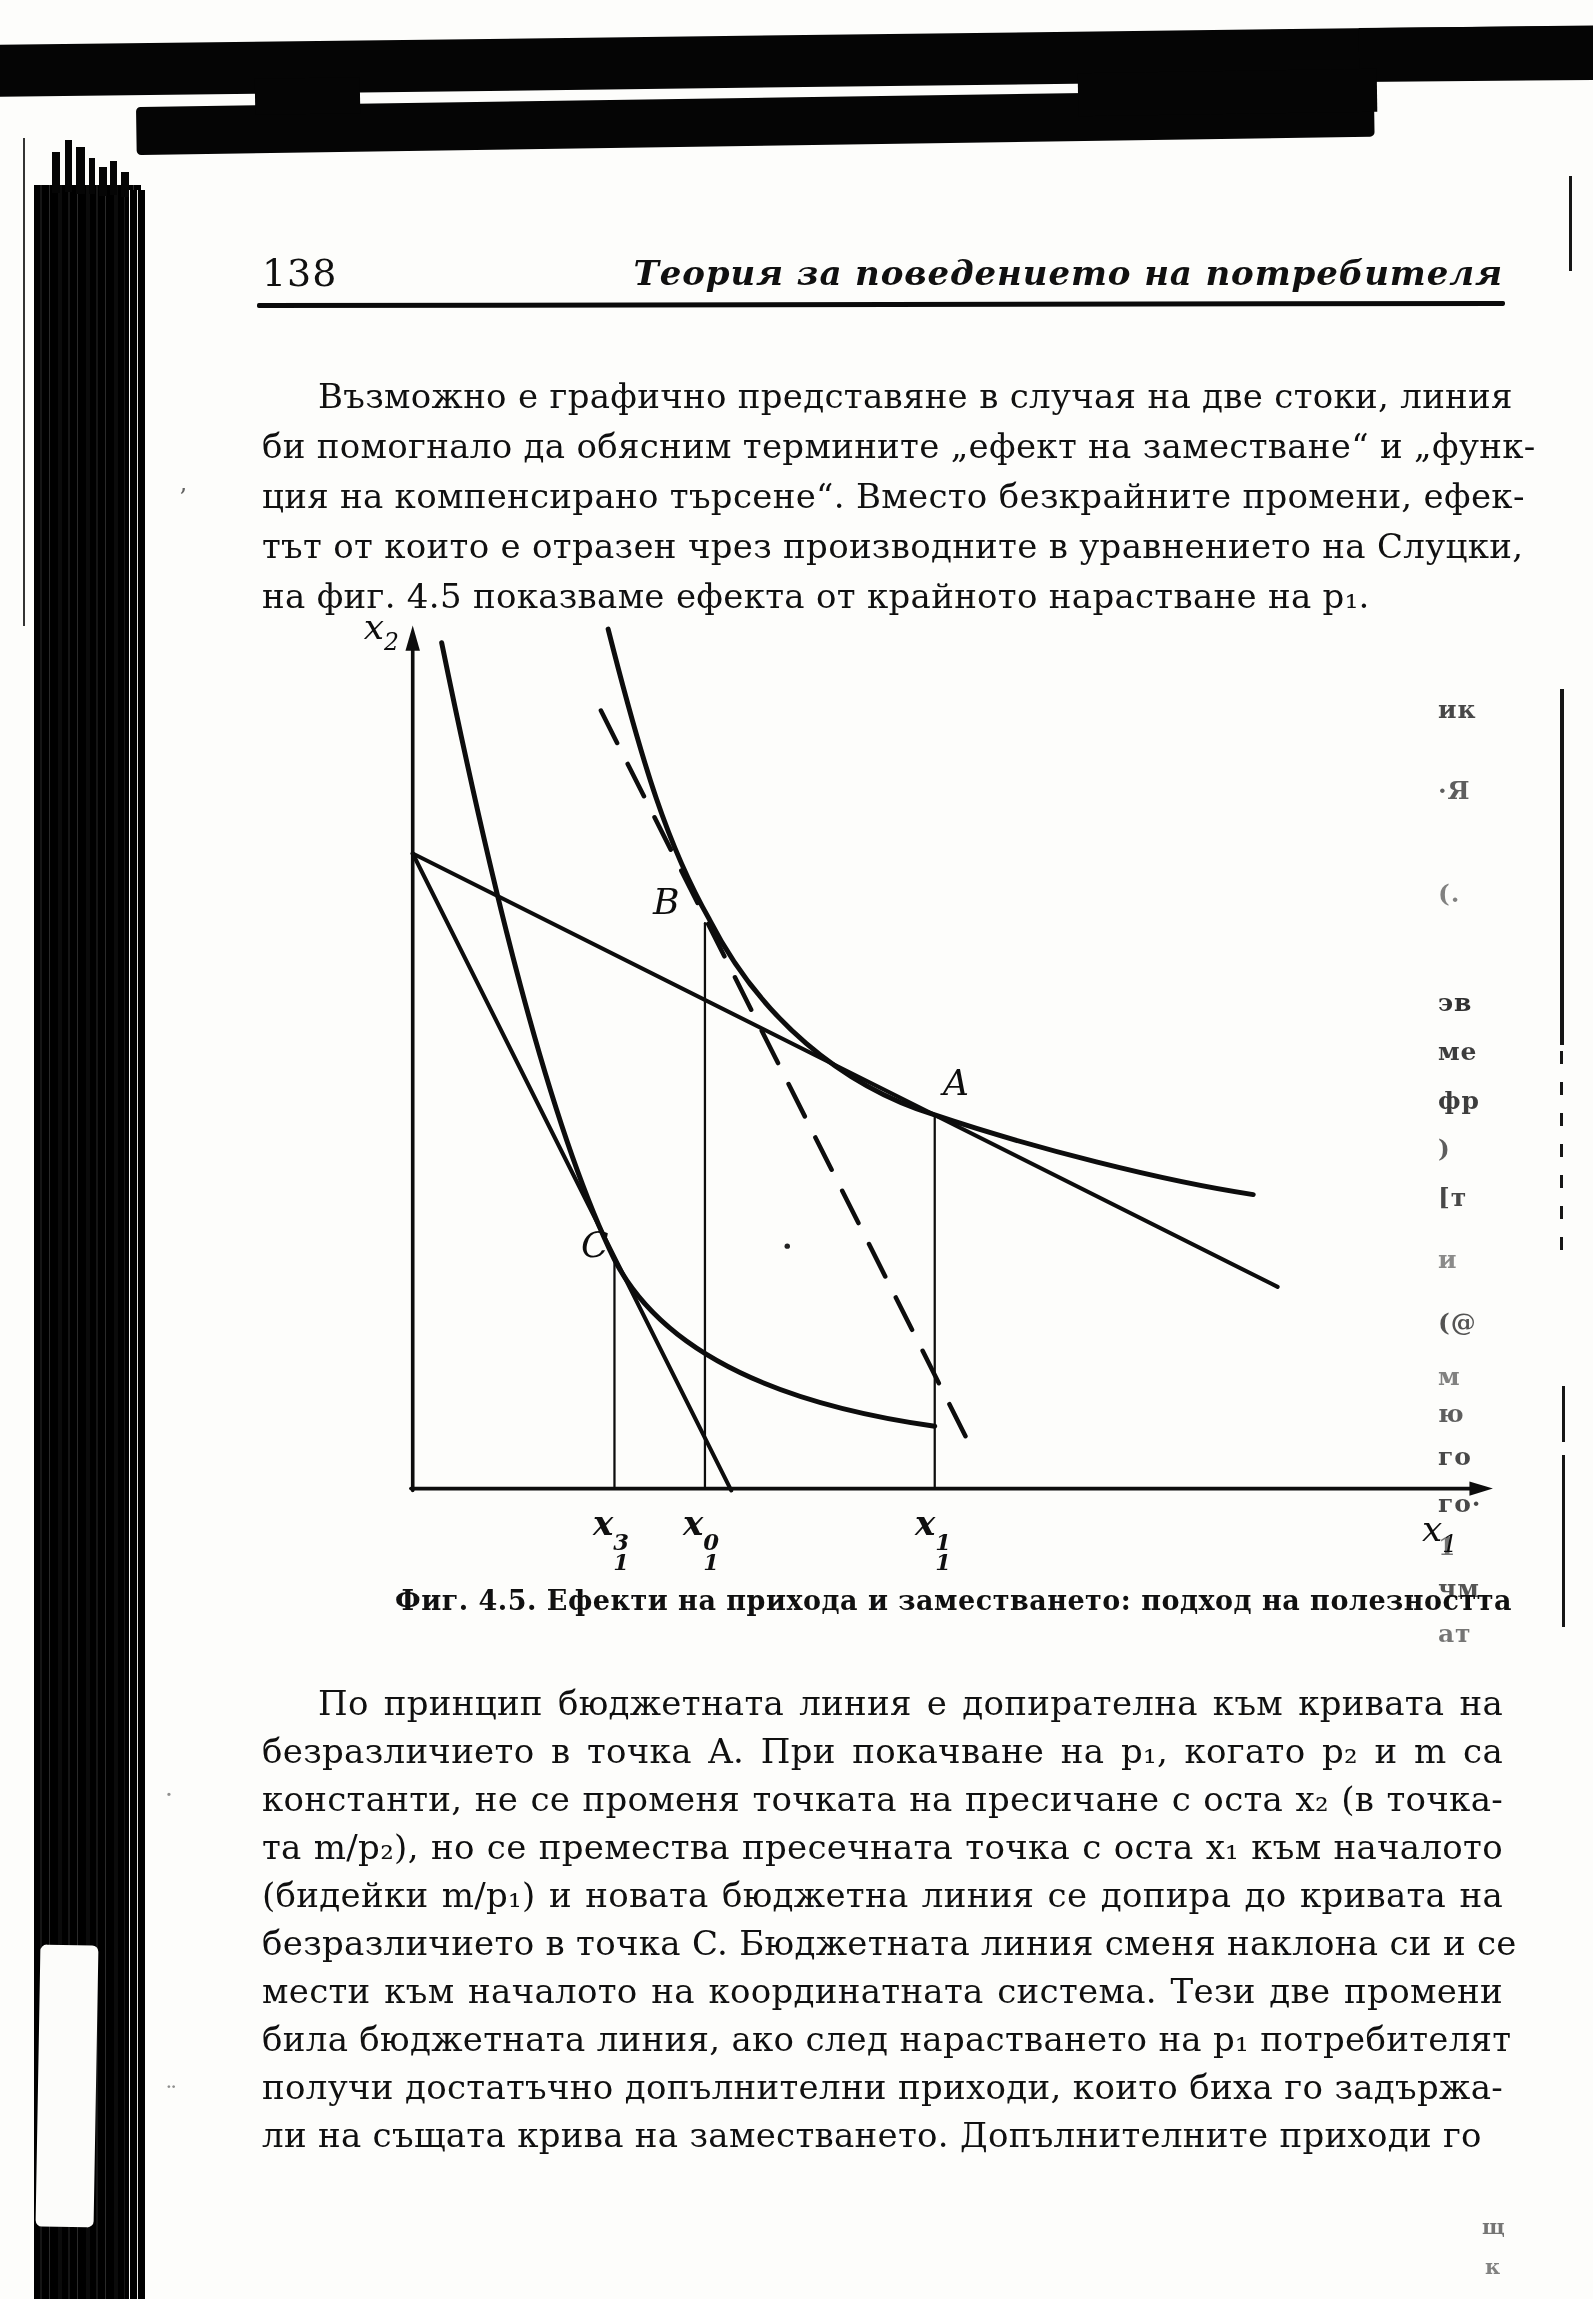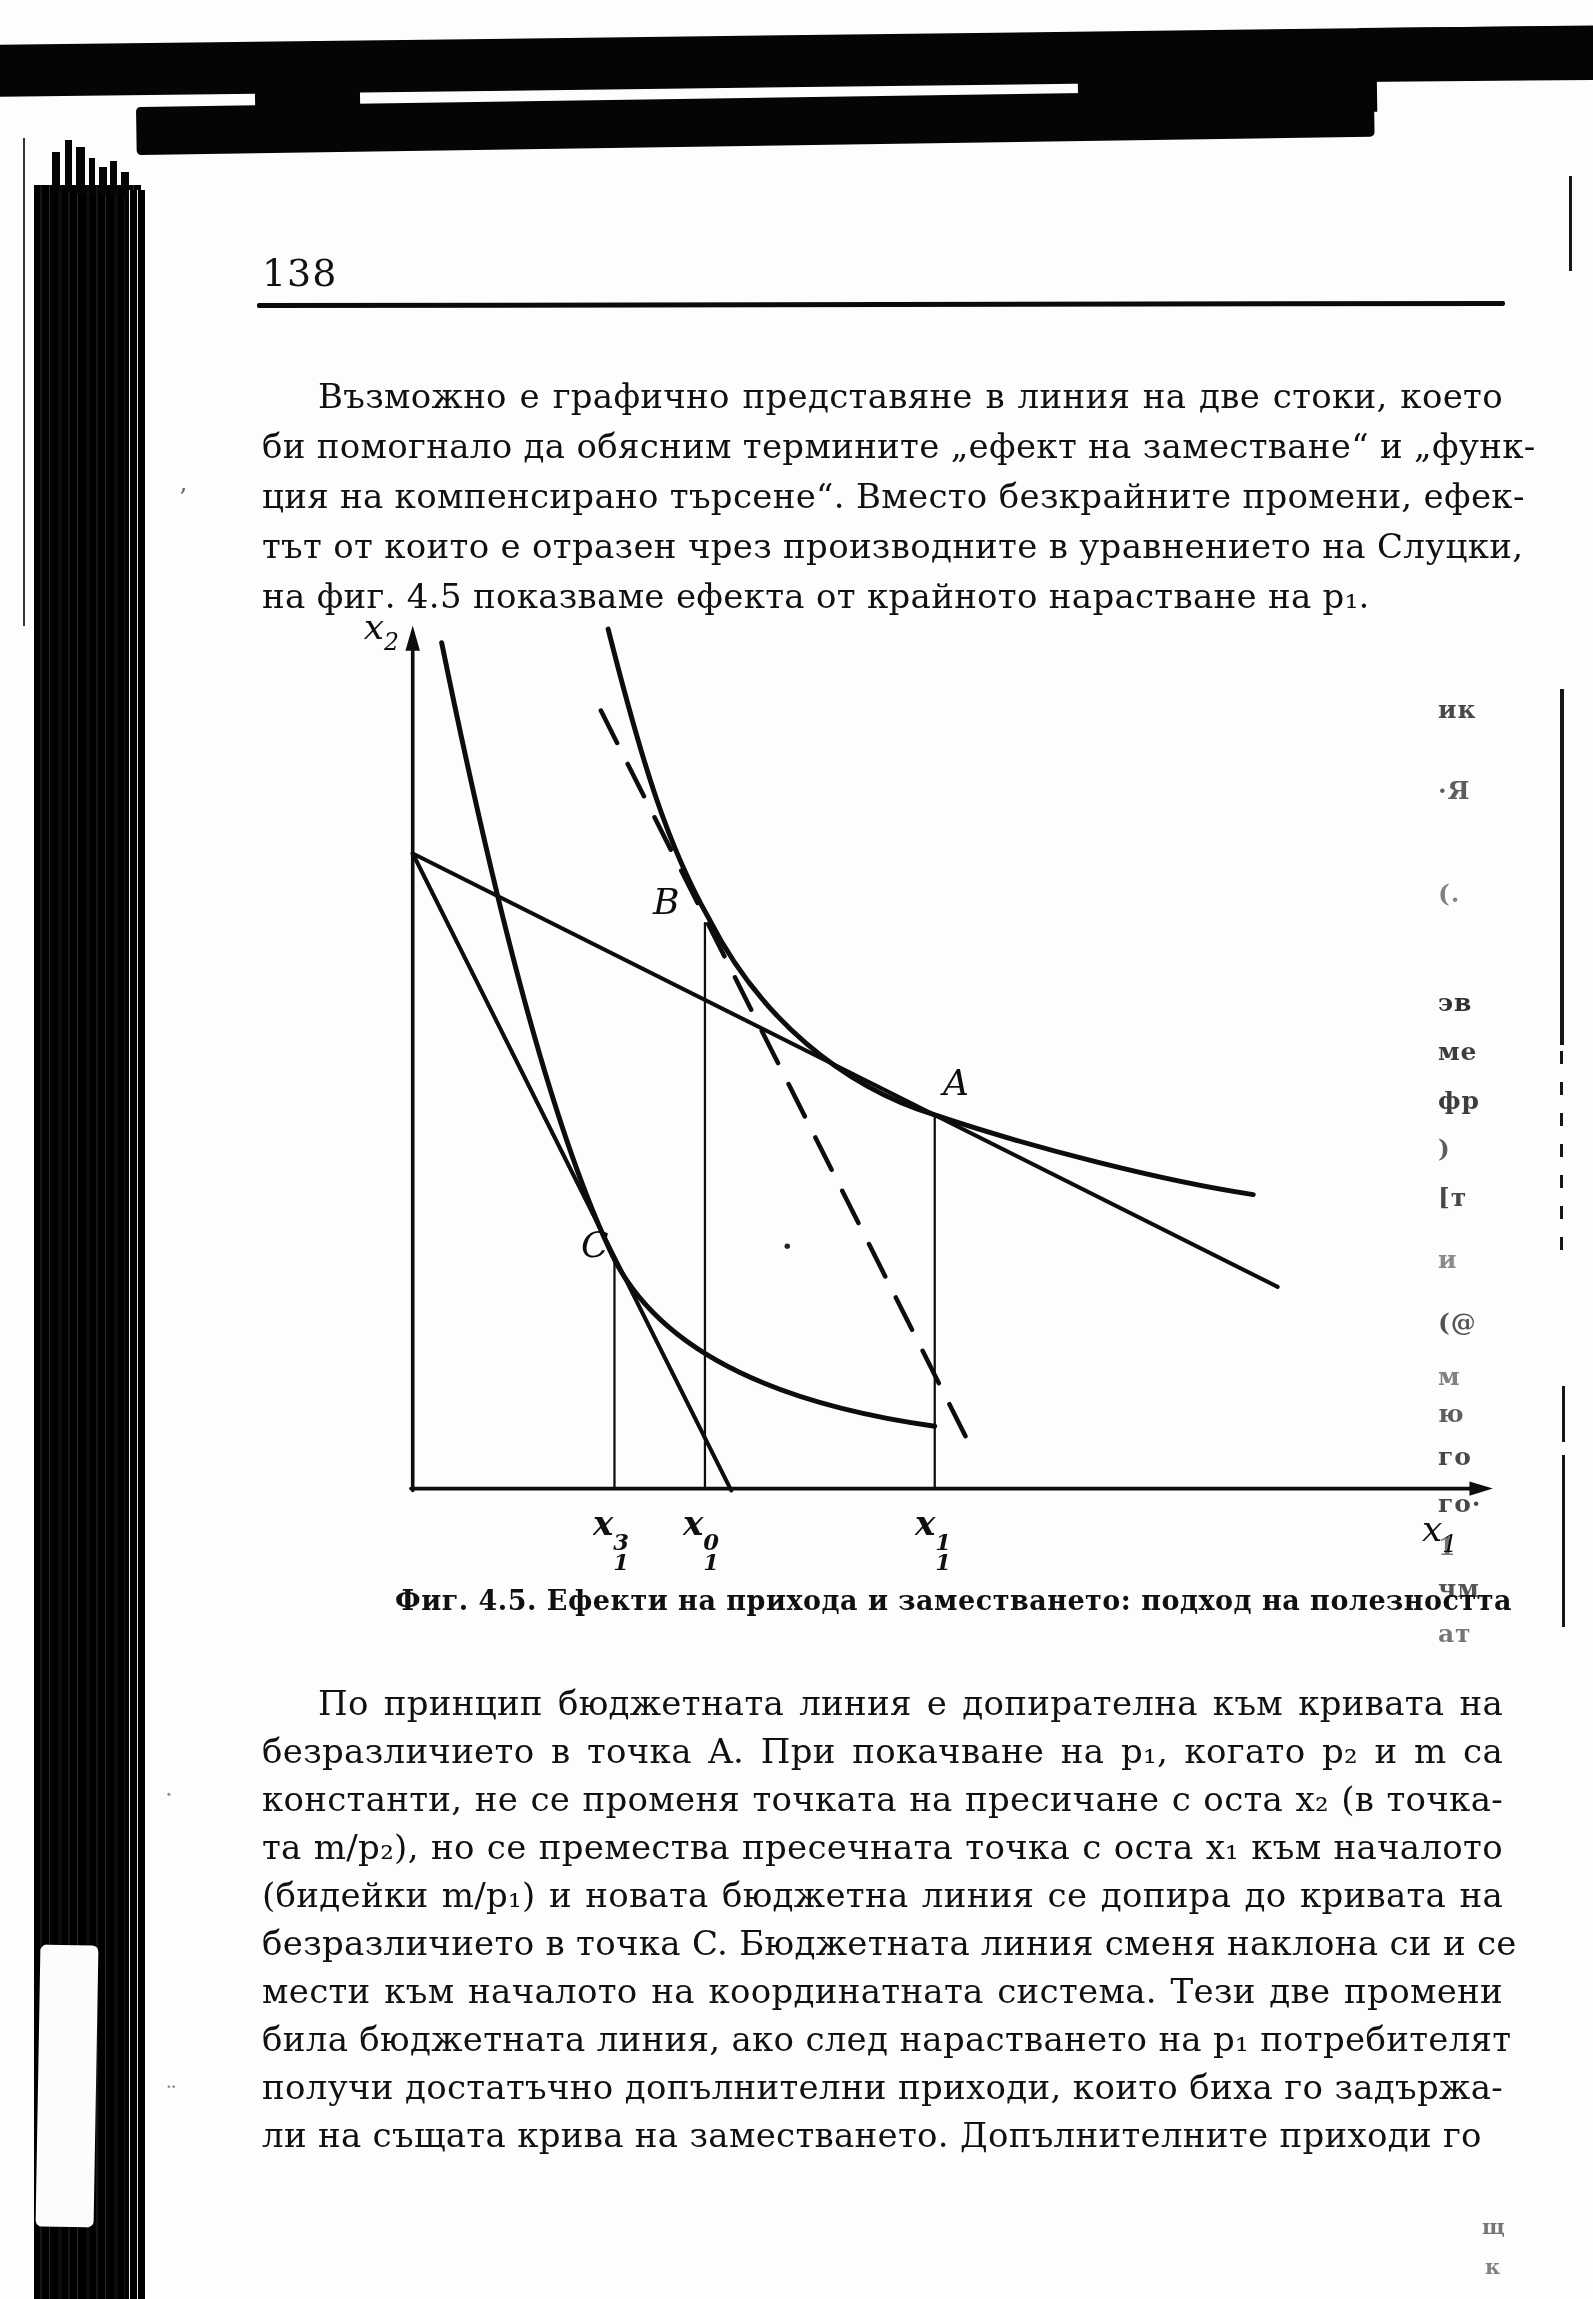--- a/index.html
+++ b/index.html
@@ -102,24 +102,25 @@
   <span class="frag" style="top:1574px;opacity:.75">чм</span>
   <span class="frag" style="top:1619px;opacity:.6">ат</span>
   <span class="frag frag-sm" style="left:1482px;top:2214px;opacity:.6">щ</span>
   <span class="frag frag-sm" style="left:1485px;top:2254px;opacity:.55">к</span>
 
   <span class="stray" style="left:179px;top:483px;opacity:.7">’</span>
   <span class="stray" style="left:165px;top:1780px;opacity:.5">·</span>
   <span class="stray" style="left:165px;top:2081px;opacity:.5">¨</span>
 
   <div class="pageno">138</div>
+  <div class="htitle">Теория за поведението на потребителя</div>
   <div class="hrule"></div>
 
   <div class="para p1">
-    <div class="tline first">Възможно е графично представяне в линия на две стоки, което</div>
+    <div class="tline first">Възможно е графично представяне в случая на две стоки, линия</div>
     <div class="tline">би помогнало да обясним термините „ефект на заместване“ и „функ-</div>
     <div class="tline">ция на компенсирано търсене“. Вместо безкрайните промени, ефек-</div>
     <div class="tline">тът от които е отразен чрез производните в уравнението на Слуцки,</div>
     <div class="tline last">на фиг. 4.5 показваме ефекта от крайното нарастване на p₁.</div>
   </div>
 
   <div class="figure">
     <svg width="1131" height="959" viewBox="0 0 1250 1060">
       <g fill="none" stroke="#0d0d0d" stroke-linecap="round">
 

